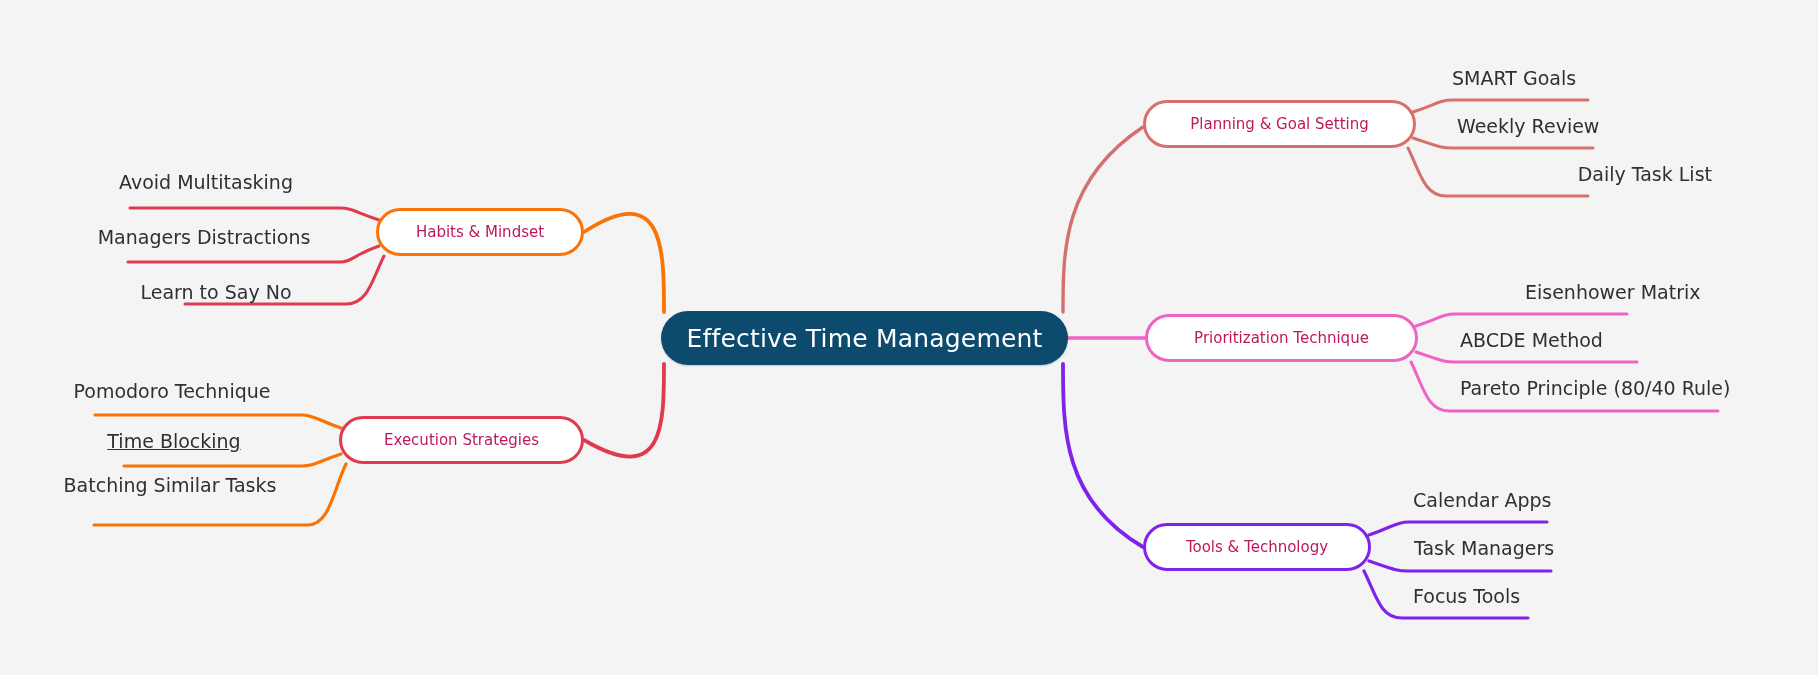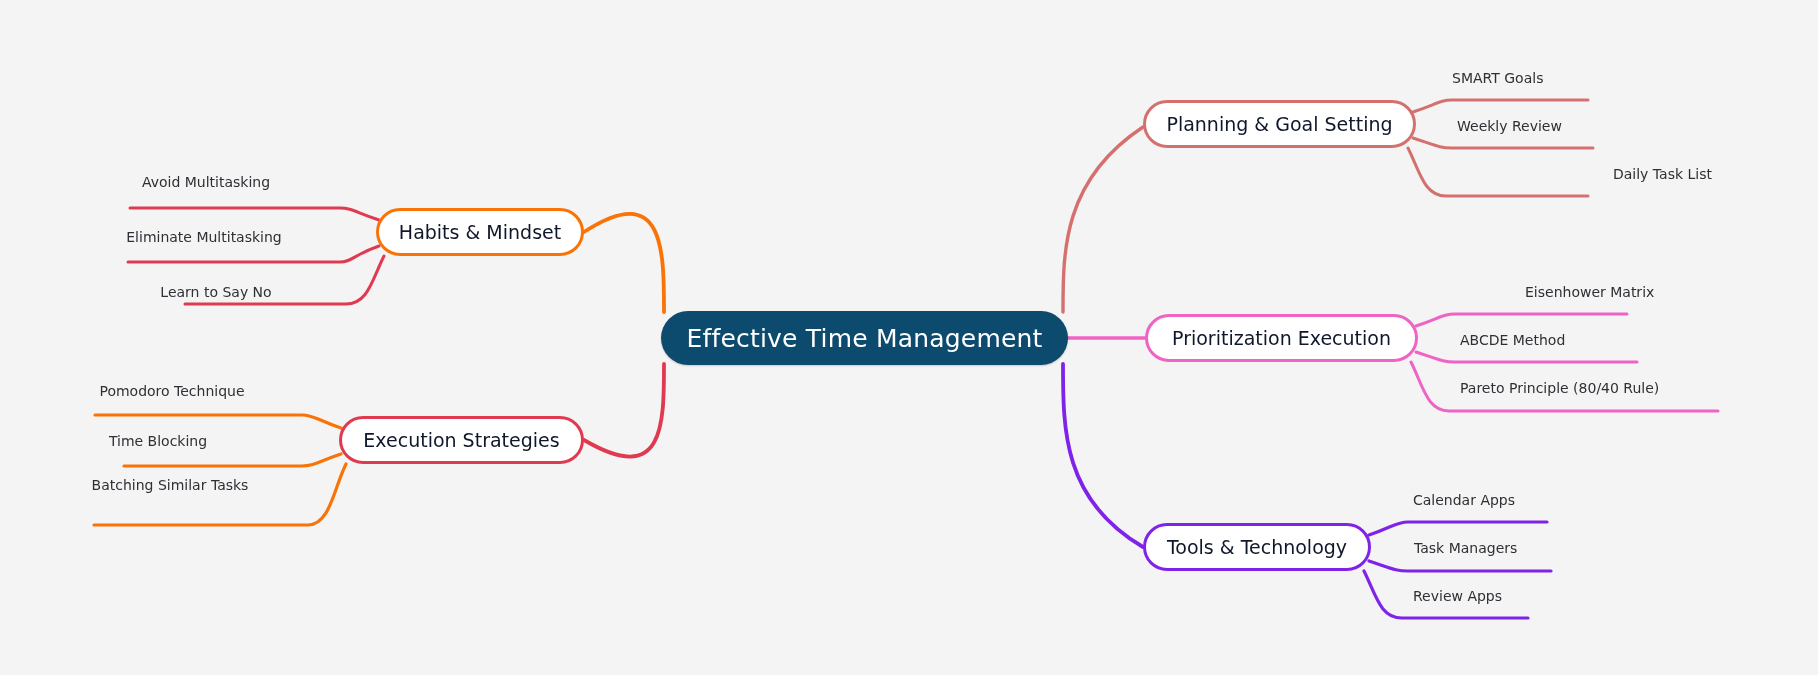--- a/index.html
+++ b/index.html
@@ -39,30 +39,30 @@
     color: #ffffff;
     border-radius: 28px;
     font-size: 25px;
     letter-spacing: 0.2px;
     padding: 0 30px;
     box-shadow: 0 1px 2px rgba(0,0,0,0.18);
   }
   
   .branch-node {
     background: #ffffff;
-    color: #0f172a;
+    color: #be185d;
     border-radius: 26px;
     border: 3px solid #999;
-    font-size: 19px;
+    font-size: 15px;
     padding: 0 22px;
   }
   
   .leaf-node {
     color: #2f2f35;
-    font-size: 14px;
+    font-size: 19px;
     background: transparent;
     border: none;
     padding: 0;
   }
   .leaf-right { justify-content: flex-start; }
   .leaf-left  { justify-content: center; }
 </style>
 </head>
 <body>
 
@@ -112,21 +112,21 @@
     <span>SMART Goals</span>
   </div>
   <div class="node leaf-node leaf-right" style="left:1457px; top:111px; width:260px; height:30px;">
     <span>Weekly Review</span>
   </div>
   <div class="node leaf-node leaf-right" style="left:1452px; top:159px; width:260px; height:30px;justify-content:flex-end;">
     <span>Daily Task List</span>
   </div>
 
   <div class="node branch-node" style="left:1145px; top:314px; width:273px; height:48px; border-color:#ee63c4;">
-    <span>Prioritization Execution</span>
+    <span>Prioritization Technique</span>
   </div>
   <div class="node leaf-node leaf-right" style="left:1525px; top:277px; width:300px; height:30px;">
     <span>Eisenhower Matrix</span>
   </div>
   <div class="node leaf-node leaf-right" style="left:1460px; top:325px; width:300px; height:30px;">
     <span>ABCDE Method</span>
   </div>
   <div class="node leaf-node leaf-right" style="left:1460px; top:373px; width:340px; height:30px;">
     <span>Pareto Principle (80/40 Rule)</span>
   </div>
@@ -134,42 +134,42 @@
   <div class="node branch-node" style="left:1143px; top:523px; width:228px; height:48px; border-color:#8023e8; border-width:3.5px;">
     <span>Tools &amp; Technology</span>
   </div>
   <div class="node leaf-node leaf-right" style="left:1413px; top:485px; width:260px; height:30px;">
     <span>Calendar Apps</span>
   </div>
   <div class="node leaf-node leaf-right" style="left:1414px; top:533px; width:260px; height:30px;">
     <span>Task Managers</span>
   </div>
   <div class="node leaf-node leaf-right" style="left:1413px; top:581px; width:260px; height:30px;">
-    <span>Review Apps</span>
+    <span>Focus Tools</span>
   </div>
 
   <div class="node branch-node" style="left:376px; top:208px; width:208px; height:48px; border-color:#f97306; border-width:3.5px;">
     <span>Habits &amp; Mindset</span>
   </div>
   <div class="node leaf-node leaf-left" style="left:80px; top:167px; width:252px; height:30px;">
     <span>Avoid Multitasking</span>
   </div>
   <div class="node leaf-node leaf-left" style="left:78px; top:222px; width:252px; height:30px;">
-    <span>Eliminate Multitasking</span>
+    <span>Managers Distractions</span>
   </div>
   <div class="node leaf-node leaf-left" style="left:90px; top:277px; width:252px; height:30px;">
     <span>Learn to Say No</span>
   </div>
 
   <div class="node branch-node" style="left:339px; top:416px; width:245px; height:48px; border-color:#e03a50; border-width:3.5px;">
     <span>Execution Strategies</span>
   </div>
   <div class="node leaf-node leaf-left" style="left:46px; top:376px; width:252px; height:30px;">
     <span>Pomodoro Technique</span>
   </div>
-  <div class="node leaf-node leaf-left" style="left:32px; top:426px; width:252px; height:30px;">
+  <div class="node leaf-node leaf-left" style="left:48px; top:426px; width:252px; height:30px;text-decoration:underline;">
     <span>Time Blocking</span>
   </div>
   <div class="node leaf-node leaf-left" style="left:44px; top:470px; width:252px; height:30px;">
     <span>Batching Similar Tasks</span>
   </div>
 
 </div>
 
 </body></html>

